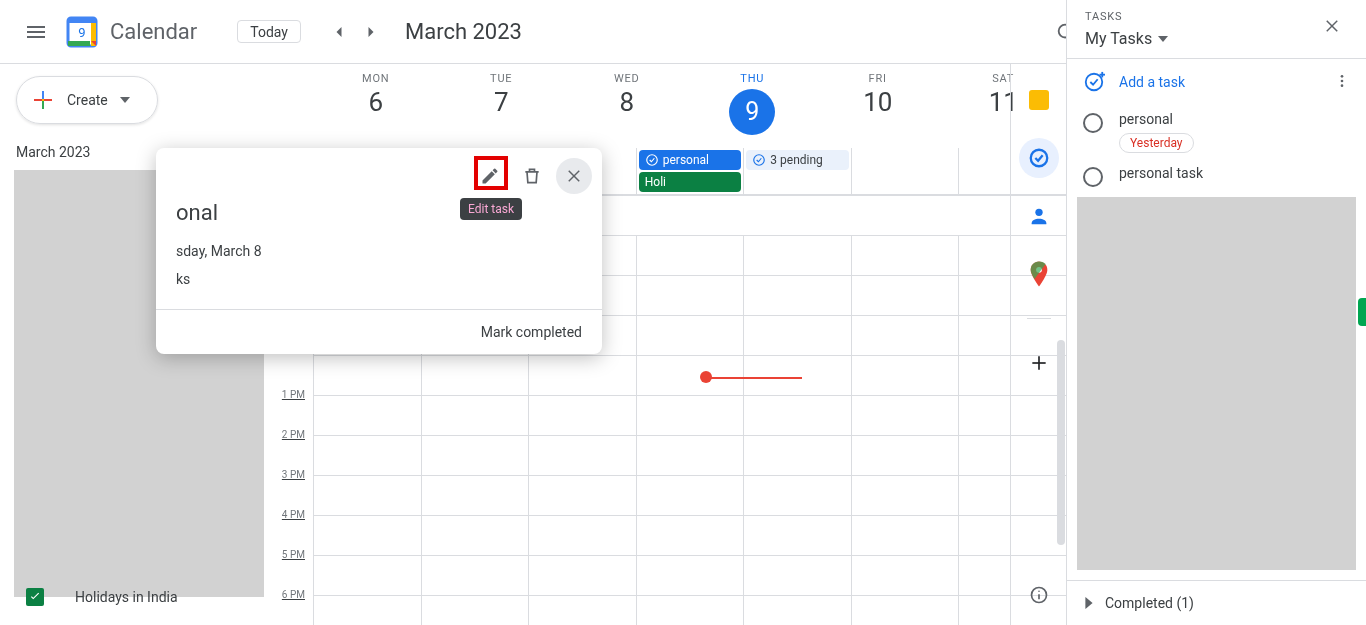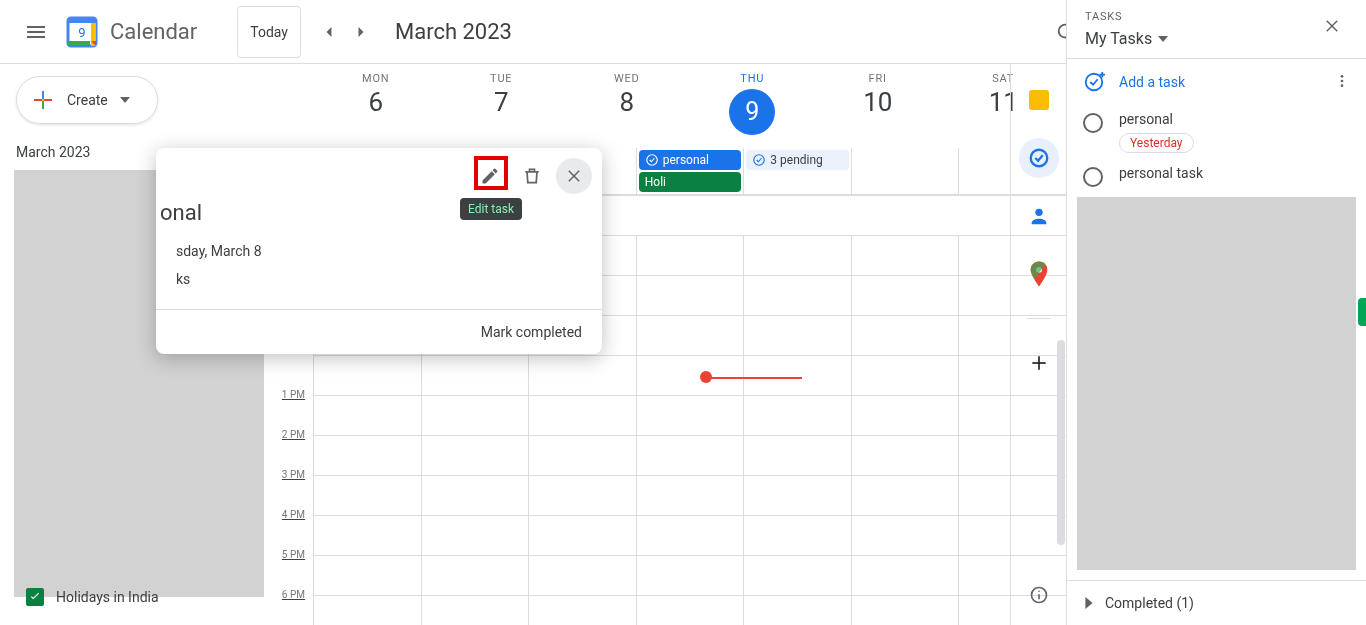--- a/index.html
+++ b/index.html
@@ -5,36 +5,36 @@
 * { margin:0; padding:0; box-sizing:border-box; font-family:"Google Sans",Roboto,Arial,sans-serif; }
 body { width:1366px; height:625px; overflow:hidden; background:#fff; color:#3c4043; font-size:14px; }
 
 
 .header { height:64px; display:flex; align-items:center; padding:0 8px 0 16px; border-bottom:1px solid #dadce0; }
 .iconbtn { width:40px; height:40px; display:flex; align-items:center; justify-content:center; border-radius:50%; cursor:pointer; color:#5f6368; }
 .menu-icon svg { width:24px; height:24px; }
 .logo-box { width:40px; height:40px; margin:0 4px 0 6px; display:flex; align-items:center; justify-content:center; } 
 .logo-svg { width:40px; height:40px; }
 .app-title { font-size:22px; color:#5f6368; margin-right:40px; margin-left:4px; letter-spacing:0; }
-.today-btn { height:52px; padding:0 12px; border:1px solid #dadce0; border-radius:4px; background:#fff; font-size:14px; color:#3c4043; cursor:pointer; margin-right:12px; }
+.today-btn { height:23px; padding:0 12px; border:1px solid #dadce0; border-radius:4px; background:#fff; font-size:14px; color:#3c4043; cursor:pointer; margin-right:22px; }
 .navbtn { width:32px; height:32px; display:flex; align-items:center; justify-content:center; cursor:pointer; color:#5f6368; border-radius:50%; }
 .month-label { font-size:22px; color:#3c4043; margin-left:18px; }
 .header-spacer { flex:1; }
 .week-select { height:36px; padding:0 10px; border:1px solid #dadce0; border-radius:4px; background:#fff; display:flex; align-items:center; gap:8px; cursor:pointer; margin:0 10px; }
 .apps-grid { width:40px; height:40px; display:flex; align-items:center; justify-content:center; cursor:pointer; }
 .avatar-box { width:54px; height:48px; background:#d2d2d2; margin-left:4px; }
 
 
 .left { position:absolute; left:0; top:64px; width:256px; height:561px; padding:12px 16px 12px 16px; }
 .create-btn { display:flex; align-items:center; gap:12px; border:1px solid #dadce0; border-radius:28px; height:48px; padding:0 18px 0 14px; box-shadow:0 1px 3px rgba(0,0,0,.12); cursor:pointer; width:142px; }
 .create-btn .plus { width:24px; height:24px; }
 .create-btn span.lbl { font-size:14px; color:#3c4043; }
 .mini-title { margin-top:20px; font-size:14px; color:#3c4043; }
 .gray-mask { position:absolute; left:14px; top:170px; width:250px; height:427px; background:#d2d2d2; }
-.holiday-item { position:absolute; left:26px; top:588px; display:flex; align-items:center; gap:12px; color:#3c4043; }
+.holiday-item { position:absolute; left:26px; top:588px; display:flex; align-items:center; gap:31px; color:#3c4043; }
 .chk { width:18px; height:18px; border-radius:2px; background:#0b8043; display:flex; align-items:center;justify-content:center; }
 .chk svg { width:14px; height:14px; fill:#fff; }
 
 
 .calendar { position:absolute; left:256px; top:64px; right:300px; bottom:0; display:flex; flex-direction:column; }
 .dayheader { display:flex; height:84px; }
 .gutter { width:57px; }
 .daycol { flex:1; text-align:center; padding-top:8px; }
 .daycol .dow { font-size:11px; letter-spacing:.8px; color:#70757a; }
 .daycol .num { font-size:26px; color:#3c4043; margin-top:2px; }
@@ -77,25 +77,25 @@
 .green-tab { position:absolute; right:0; top:298px; width:8px; height:28px; background:#00a651; border-radius:4px 0 0 4px; }
 .completed-row { padding:14px 16px; border-top:1px solid #dadce0; display:flex; align-items:center; gap:10px; cursor:pointer; color:#3c4043; font-size:14px; }
 
 
 .popup { position:absolute; left:156px; top:148px; width:446px; background:#fff; border-radius:8px; box-shadow:0 4px 20px rgba(0,0,0,.25); z-index:50; }
 .popup-head { display:flex; justify-content:flex-end; padding:10px; gap:6px; }
 .popup-head .pic { width:36px; height:36px; display:flex; align-items:center; justify-content:center; border-radius:50%; color:#5f6368; cursor:pointer; }
 .popup-head .pic.hl { position:relative; }
 .popup-head .pic.close { background:#e8eaed; }
 .red-frame { position:absolute; left:474px; top:156px; width:34px; height:34px; border:4px solid #e30000; z-index:60; pointer-events:none; }
-.popup-title { font-size:22px; color:#3c4043; padding:0 4px; margin-top:-4px; }
+.popup-title { font-size:22px; color:#3c4043; padding:0 20px; margin-top:-4px; }
 .popup-sub { padding:0 20px; margin-top:18px; font-size:14px; color:#3c4043; }
 .popup-sub2 { padding:0 20px; margin-top:12px; font-size:14px; color:#3c4043; }
 .popup-footer { border-top:1px solid #dadce0; margin-top:22px; padding:14px 20px; text-align:right; font-size:14px; color:#3c4043; cursor:pointer; }
-.tooltip { position:absolute; left:460px; top:198px; background:#3c4043; color:#86efac; font-size:12px; padding:4px 8px; border-radius:4px; z-index:70; }
+.tooltip { position:absolute; left:460px; top:198px; background:#3c4043; color:#f9a8d4; font-size:12px; padding:4px 8px; border-radius:4px; z-index:70; }
 
 .scrollbar-thumb { position:absolute; right:301px; width:8px; background:#dadce0; border-radius:4px; }
 </style>
 </head>
 <body>
 
 <div class="header">
   <div class="iconbtn menu-icon">
     <svg viewBox="0 0 24 24" fill="#5f6368">
         <path d="M3 6h18v2H3zM3 11h18v2H3zM3 16h18v2H3z"></path>

